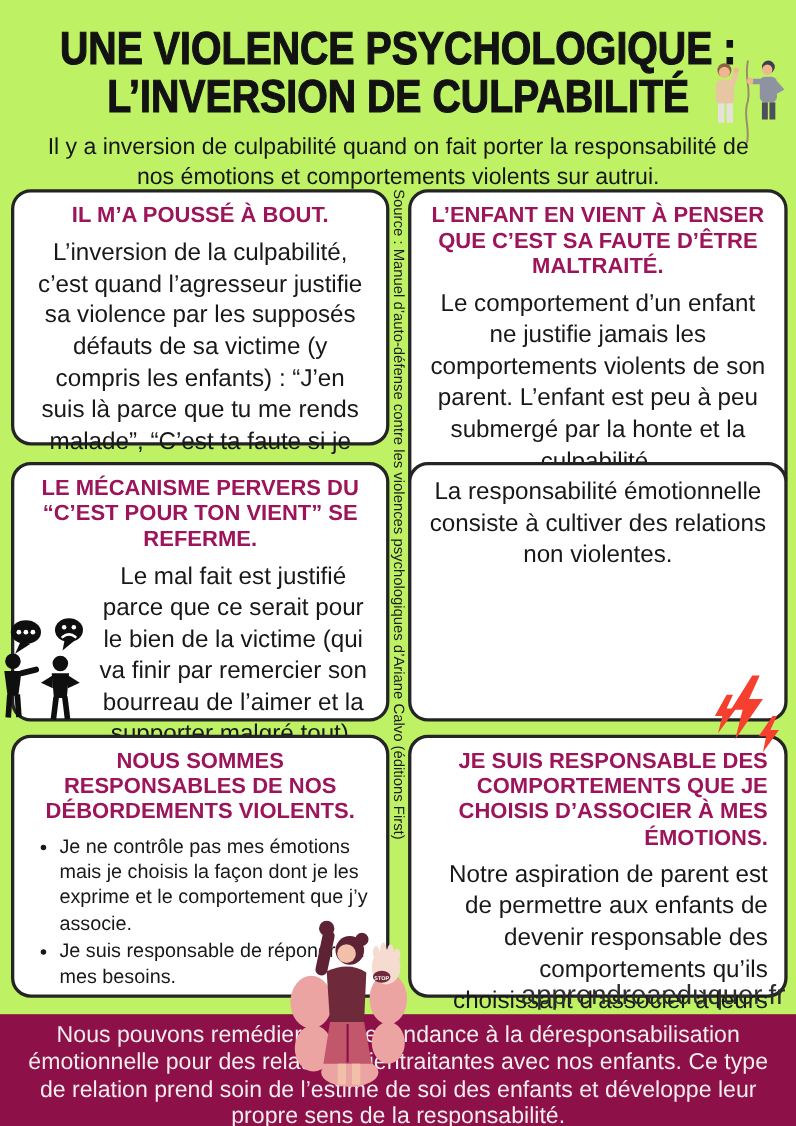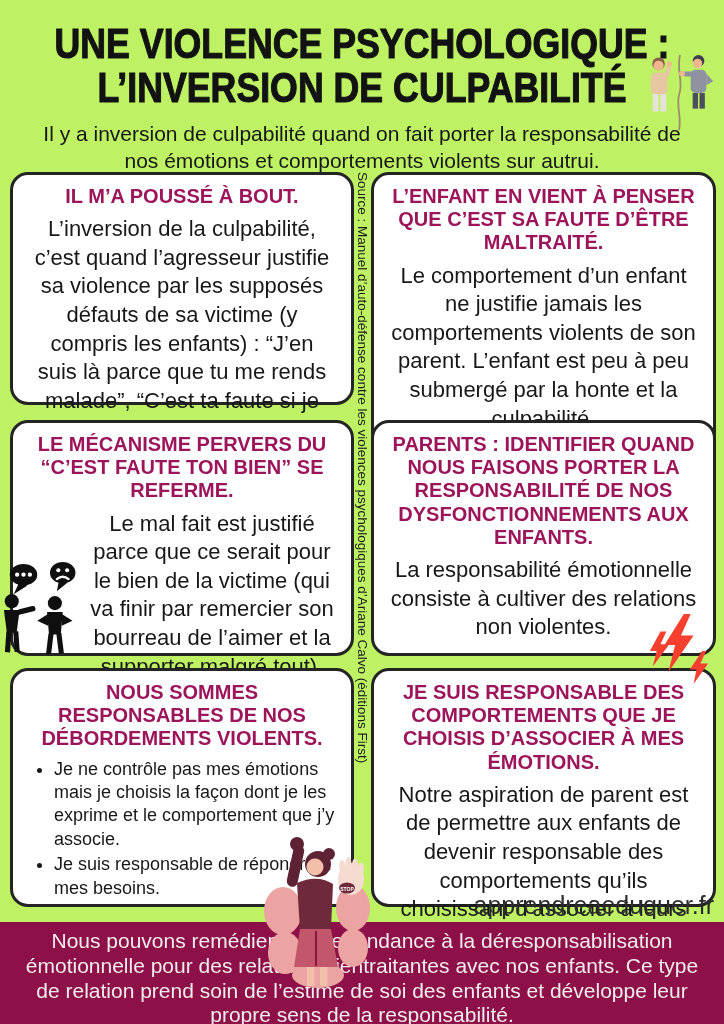--- a/index.html
+++ b/index.html
@@ -28,21 +28,21 @@
   .card-title{
     color:#9C145A; font-weight:bold; font-size:20px; line-height:1.16;
     margin:0 0 7px 0;
   }
   .card-body{font-size:22px; line-height:1.3; margin:0; color:#181818;}
   .card1{left:10px;  top:172px; width:344px; height:233px;}
   .card2{left:371px; top:172px; width:345px; height:280px;}
   .card3{left:10px;  top:420px; width:344px; height:236px;}
   .card4{left:371px; top:420px; width:345px; height:236px;}
   .card5{left:10px;  top:668px; width:344px; height:239px;}
-  .card6{left:371px; top:668px; width:345px; height:239px;}
+  .card6{left:371px; top:668px; width:345px; height:239px;text-align:right;}
   .icon-spacer{float:left; width:60px; height:95px; margin-top:50px;}
   .bullets{
     margin:0; padding:0 0 0 26px; text-align:left; list-style:disc;
     font-size:18px; line-height:1.3; color:#181818;
   }
   .bullets li{margin:0 0 2px 0;}
   
   .source-vertical{
     position:absolute; left:350px; top:172px; width:24px; height:740px;
     writing-mode:vertical-rl; text-orientation:mixed;
@@ -101,27 +101,26 @@
     <h2 class="card-title">IL M’A POUSSÉ À BOUT.</h2>
     <p class="card-body">L’inversion de la culpabilité, c’est quand l’agresseur justifie sa violence par les supposés défauts de sa victime (y compris les enfants) : “J’en suis là parce que tu me rends malade”, “C’est ta faute si je deviens dingue“.</p>
   </section>
 
   <section class="card card2">
     <h2 class="card-title">L’ENFANT EN VIENT À PENSER QUE C’EST SA FAUTE D’ÊTRE MALTRAITÉ.</h2>
     <p class="card-body">Le comportement d’un enfant ne justifie jamais les comportements violents de son parent. L’enfant est peu à peu submergé par la honte et la culpabilité.</p>
   </section>
 
   <section class="card card3">
-    <h2 class="card-title">LE MÉCANISME PERVERS DU “C’EST FAUTE TON BIEN” SE REFERME.</h2>
+    <h2 class="card-title">LE MÉCANISME PERVERS DU “C’EST POUR TON VIENT” SE REFERME.</h2>
     <div class="icon-spacer"></div>
     <p class="card-body">Le mal fait est justifié parce que ce serait pour le bien de la victime (qui va finir par remercier son bourreau de l’aimer et la supporter malgré tout). La victime intériorise la faute.</p>
   </section>
 
   <section class="card card4">
-    <h2 class="card-title">PARENTS : IDENTIFIER QUAND NOUS FAISONS PORTER LA RESPONSABILITÉ DE NOS DYSFONCTIONNEMENTS AUX ENFANTS.</h2>
     <p class="card-body">La responsabilité émotionnelle consiste à cultiver des relations non violentes.</p>
   </section>
 
   <section class="card card5">
     <h2 class="card-title">NOUS SOMMES RESPONSABLES DE NOS DÉBORDEMENTS VIOLENTS.</h2>
     <ul class="bullets">
       <li>Je ne contrôle pas mes émotions mais je choisis la façon dont je les exprime et le comportement que j’y associe.</li>
       <li>Je suis responsable de répondre à mes besoins.</li>
     </ul>
   </section>

